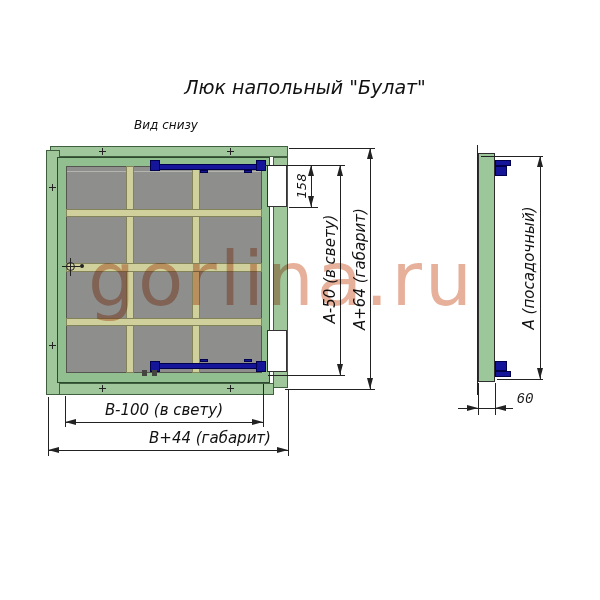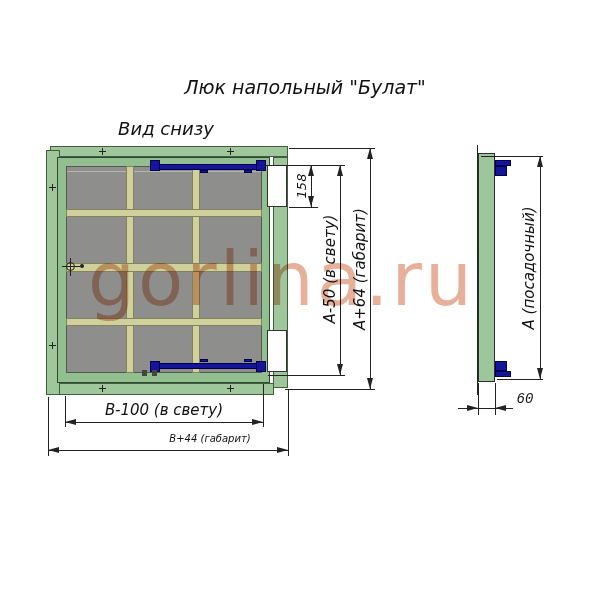--- a/index.html
+++ b/index.html
@@ -26,21 +26,21 @@
   .plus::after{content:"";position:absolute;top:0;bottom:0;left:3px;width:1px;background:#222;}
   #watermark{position:absolute;left:88px;top:236px;font-size:74px;letter-spacing:3px;
              color:#c2410c;opacity:.42;mix-blend-mode:multiply;z-index:60;pointer-events:none;}
 </style>
 </head>
 <body>
 
 <div id="canvas">
 
   <div class="txt" style="left:130px;top:76px;width:350px;text-align:center;font-size:19px;">Люк напольный "Булат"</div>
-  <div class="txt" style="left:110px;top:118px;width:112px;text-align:center;font-size:18px;">Вид снизу</div>
+  <div class="txt" style="left:110px;top:118px;width:112px;text-align:center;font-size:12px;">Вид снизу</div>
 
   <div class="abs" style="left:0;top:0;width:0;height:0;">
 
     <div class="abs green" style="left:50px;top:146px;width:238px;height:11px;z-index:10;"></div>
     <div class="abs green" style="left:48px;top:383px;width:226px;height:12px;z-index:10;"></div>
     <div class="abs green" style="left:46px;top:150px;width:14px;height:245px;z-index:10;"></div>
     <div class="abs green" style="left:273px;top:157px;width:15px;height:231px;z-index:10;"></div>
 
     <div class="abs lidgreen" style="left:57px;top:157px;width:213px;height:226px;z-index:11;"></div>
     <div class="abs" style="left:66px;top:166px;width:196px;height:207px;background:#8e8f8d;border:1px solid #55564f;box-sizing:border-box;z-index:12;"></div>
@@ -108,21 +108,21 @@
     <div class="txt rot" style="left:360px;top:269px;font-size:15px;z-index:22;">A+64 (габарит)</div>
 
     <div class="hline" style="left:65px;top:422px;width:198px;z-index:20;"></div>
     <div class="arr l" style="left:65px;top:419px;"></div>
     <div class="arr r" style="left:252px;top:419px;"></div>
     <div class="txt ctr" style="left:164px;top:410px;font-size:15px;z-index:22;">B-100 (в свету)</div>
 
     <div class="hline" style="left:48px;top:450px;width:240px;z-index:20;"></div>
     <div class="arr l" style="left:48px;top:447px;"></div>
     <div class="arr r" style="left:277px;top:447px;"></div>
-    <div class="txt ctr" style="left:210px;top:438px;font-size:10px;z-index:22;">B+44 (габарит)</div>
+    <div class="txt ctr" style="left:210px;top:438px;font-size:15px;z-index:22;">B+44 (габарит)</div>
   </div>
 
   <div class="abs" style="left:0;top:0;width:0;height:0;">
     <div class="vline" style="left:477px;top:145px;height:250px;z-index:10;"></div>
     <div class="abs" style="left:478px;top:153px;width:17px;height:229px;background:#9cc79b;border:1px solid #2e2e2e;box-sizing:border-box;z-index:11;"></div>
 
     <div class="blue" style="left:495px;top:160px;width:16px;height:6px;"></div>
     <div class="blue" style="left:495px;top:166px;width:12px;height:10px;"></div>
     <div class="blue" style="left:495px;top:361px;width:12px;height:10px;"></div>
     <div class="blue" style="left:495px;top:371px;width:16px;height:6px;"></div>

